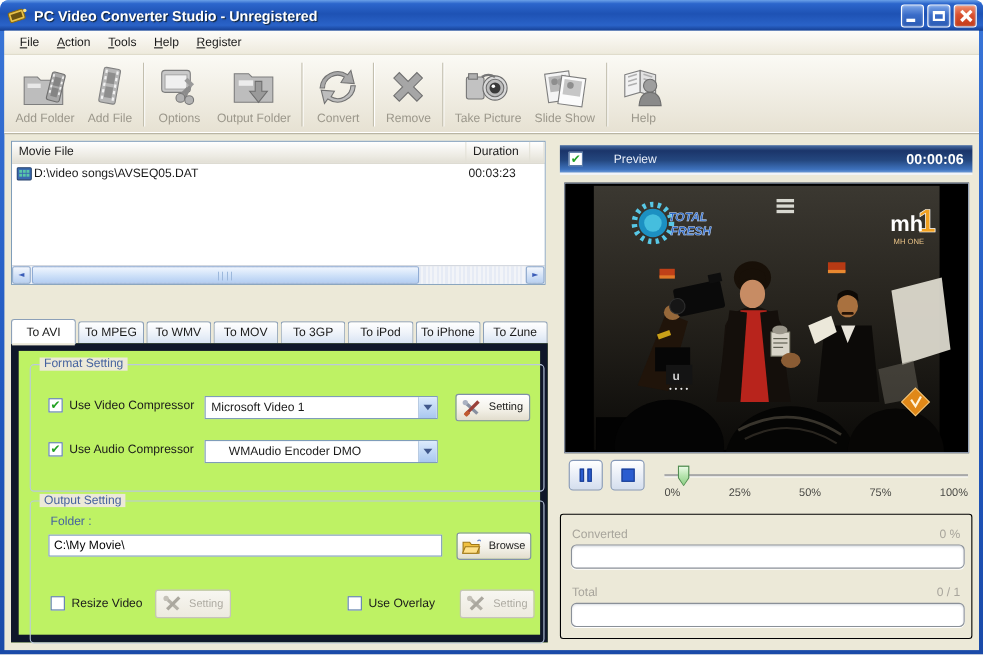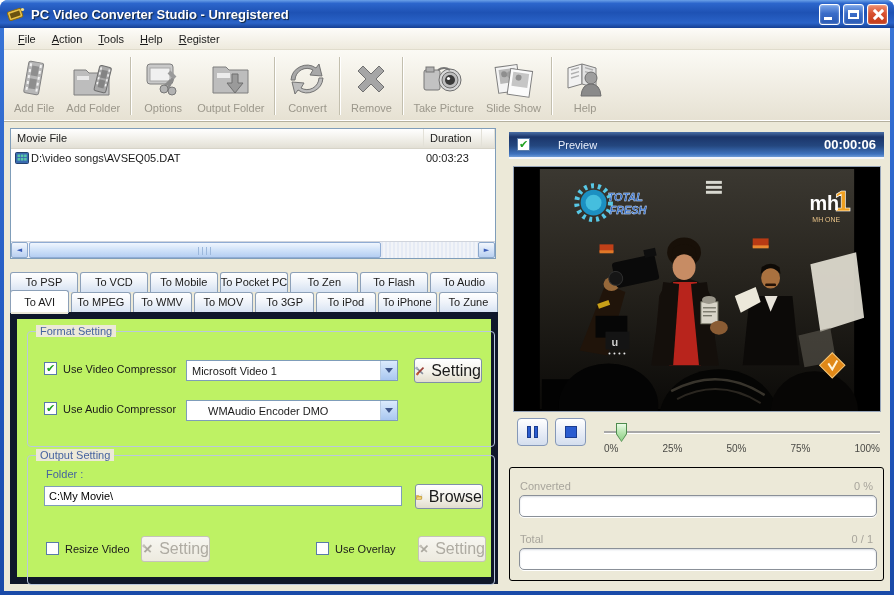--- a/index.html
+++ b/index.html
@@ -67,21 +67,21 @@
   .gb-output { left:10px; top:136px; width:468px; height:130px; }
 
   
   .checkbox { width:13px; height:13px; border:1px solid #5a7ca8; background:#fff; display:inline-flex; align-items:center; justify-content:center; }
   .checkbox .check { color:#21a121; font-size:11px; font-weight:bold; line-height:10px; font-family:"DejaVu Sans",sans-serif; }
   .cb-row { position:absolute; display:flex; align-items:center; gap:6px; }
   .combo { position:absolute; height:21px; border:1px solid #7f9db9; background:#fff; display:flex; align-items:center; }
   .combo .combo-text { flex:1; padding:0 5px; white-space:nowrap; overflow:hidden; }
   .combo .combo-btn { width:17px; height:19px; border-left:1px solid #b8cbe2; border-radius:0 1px 1px 0; background:linear-gradient(180deg,#dcebfc,#c2d9f6 50%,#a9c7f0); display:flex; align-items:center; justify-content:center; }
   .combo .arrow-down { width:0; height:0; border-left:4px solid transparent; border-right:4px solid transparent; border-top:5px solid #40588c; }
-  .xp-btn { position:absolute; border:1px solid #8090a8; border-radius:3px; background:linear-gradient(180deg,#ffffff,#f4f2ea 55%,#e2ddcd); display:flex; align-items:center; justify-content:center; gap:6px; font-size:16px; color:#1a1a1a; cursor:default; }
+  .xp-btn { position:absolute; border:1px solid #8090a8; border-radius:3px; background:linear-gradient(180deg,#ffffff,#f4f2ea 55%,#e2ddcd); display:flex; align-items:center; justify-content:center; gap:6px; font-size:10px; color:#1a1a1a; cursor:default; }
   .xp-btn.disabled { border-color:#c6c3bb; color:#aeaba2; background:linear-gradient(180deg,#f7f6f1,#edeadf); }
   .textinput { position:absolute; height:20px; border:1px solid #7f9db9; background:#fff; font-family:"Liberation Sans",sans-serif; font-size:11px; padding:0 4px; }
   .label-blue { color:#46639f; }
 
   
   .preview-header { position:absolute; left:505px; top:104px; width:375px; height:27px;
     background:linear-gradient(180deg,#4a6fa6 0%,#1b356a 20%,#24477f 55%,#3e72bd 88%,#6d9bd8 100%);
     border-bottom:2px solid #f2f5fa; display:flex; align-items:center; padding:0 8px; }
   .preview-header .pv-label { color:#e8eefa; margin-left:8px; flex:1;padding-left:20px; }
   .preview-header .pv-time { color:#fff; font-weight:bold; font-size:13px; }
@@ -130,20 +130,44 @@
 
     <div class="menubar">
       <span class="menu-item"><span><u>F</u>ile</span></span>
       <span class="menu-item"><span><u>A</u>ction</span></span>
       <span class="menu-item"><span><u>T</u>ools</span></span>
       <span class="menu-item"><span><u>H</u>elp</span></span>
       <span class="menu-item"><span><u>R</u>egister</span></span>
     </div>
 
     <div class="toolbar">
+      <div class="tbtn">
+        <span class="ticon">
+          <svg width="46" height="42" viewBox="0 0 46 42">
+              <path d="M4 12 h12 l3 3 h20 v22 h-35 z" fill="#bdbdbd" stroke="#7e7e7e"></path>
+              <rect x="7" y="18" width="12" height="4" fill="#e8e8e8"></rect>
+              <g transform="rotate(14 32 24)">
+                <rect x="26" y="8" width="12" height="26" rx="2" fill="#a8a8a8" stroke="#6e6e6e"></rect>
+                <rect x="29" y="12" width="6" height="8" fill="#848484"></rect>
+                <rect x="29" y="22" width="6" height="8" fill="#848484"></rect>
+                <g fill="#f0f0f0">
+                  <rect x="27" y="10" width="1.6" height="2.4"></rect>
+                  <rect x="27" y="15" width="1.6" height="2.4"></rect>
+                  <rect x="27" y="20" width="1.6" height="2.4"></rect>
+                  <rect x="27" y="25" width="1.6" height="2.4"></rect>
+                  <rect x="35.5" y="10" width="1.6" height="2.4"></rect>
+                  <rect x="35.5" y="15" width="1.6" height="2.4"></rect>
+                  <rect x="35.5" y="20" width="1.6" height="2.4"></rect>
+                  <rect x="35.5" y="25" width="1.6" height="2.4"></rect>
+                </g>
+              </g>
+            </svg>
+        </span>
+        <span class="tlabel">Add Folder</span>
+      </div>
       <div class="tbtn">
         <span class="ticon">
           <svg width="40" height="42" viewBox="0 0 40 42">
               <g transform="rotate(10 20 21)">
                 <rect x="12" y="4" width="15" height="32" rx="2" fill="#b7b7b7" stroke="#828282"></rect>
                 <rect x="16" y="8" width="7" height="10" fill="#8e8e8e"></rect>
                 <rect x="16" y="21" width="7" height="10" fill="#8e8e8e"></rect>
                 <g fill="#f2f2f2">
                   <rect x="13.5" y="6" width="2" height="3"></rect>
                   <rect x="13.5" y="12" width="2" height="3"></rect>
@@ -154,44 +178,20 @@
                   <rect x="23.5" y="12" width="2" height="3"></rect>
                   <rect x="23.5" y="18" width="2" height="3"></rect>
                   <rect x="23.5" y="24" width="2" height="3"></rect>
                   <rect x="23.5" y="30" width="2" height="3"></rect>
                 </g>
               </g>
             </svg>
         </span>
         <span class="tlabel">Add File</span>
       </div>
-      <div class="tbtn">
-        <span class="ticon">
-          <svg width="46" height="42" viewBox="0 0 46 42">
-              <path d="M4 12 h12 l3 3 h20 v22 h-35 z" fill="#bdbdbd" stroke="#7e7e7e"></path>
-              <rect x="7" y="18" width="12" height="4" fill="#e8e8e8"></rect>
-              <g transform="rotate(14 32 24)">
-                <rect x="26" y="8" width="12" height="26" rx="2" fill="#a8a8a8" stroke="#6e6e6e"></rect>
-                <rect x="29" y="12" width="6" height="8" fill="#848484"></rect>
-                <rect x="29" y="22" width="6" height="8" fill="#848484"></rect>
-                <g fill="#f0f0f0">
-                  <rect x="27" y="10" width="1.6" height="2.4"></rect>
-                  <rect x="27" y="15" width="1.6" height="2.4"></rect>
-                  <rect x="27" y="20" width="1.6" height="2.4"></rect>
-                  <rect x="27" y="25" width="1.6" height="2.4"></rect>
-                  <rect x="35.5" y="10" width="1.6" height="2.4"></rect>
-                  <rect x="35.5" y="15" width="1.6" height="2.4"></rect>
-                  <rect x="35.5" y="20" width="1.6" height="2.4"></rect>
-                  <rect x="35.5" y="25" width="1.6" height="2.4"></rect>
-                </g>
-              </g>
-            </svg>
-        </span>
-        <span class="tlabel">Add Folder</span>
-      </div>
       <div class="tsep"></div>
       <div class="tbtn">
         <span class="ticon">
           <svg width="44" height="42" viewBox="0 0 44 42">
               <rect x="6" y="6" width="26" height="20" rx="3" fill="#c9c9c9" stroke="#7e7e7e"></rect>
               <rect x="9" y="10" width="20" height="13" fill="#f0f0f0" stroke="#a8a8a8"></rect>
               <g stroke="#8c8c8c" stroke-width="3" fill="none">
                 <path d="M22 30 l8 -8"></path>
                 <path d="M26 32 l6 -12"></path>
               </g>
@@ -315,29 +315,20 @@
         </div>
       </div>
       <div class="hscroll">
         <div class="sb-btn">◄</div>
         <div class="sb-thumb"></div>
         <div class="sb-spacer"></div>
         <div class="sb-btn">►</div>
       </div>
     </div>
 
-    <div class="tabs-row r1">
-      <div class="tab">To PSP</div>
-      <div class="tab">To VCD</div>
-      <div class="tab">To Mobile</div>
-      <div class="tab">To Pocket PC</div>
-      <div class="tab">To Zen</div>
-      <div class="tab">To Flash</div>
-      <div class="tab">To Audio</div>
-    </div>
     <div class="tabs-row r2">
       <div class="tab active">To AVI</div>
       <div class="tab">To MPEG</div>
       <div class="tab">To WMV</div>
       <div class="tab">To MOV</div>
       <div class="tab">To 3GP</div>
       <div class="tab">To iPod</div>
       <div class="tab">To iPhone</div>
       <div class="tab">To Zune</div>
     </div>

